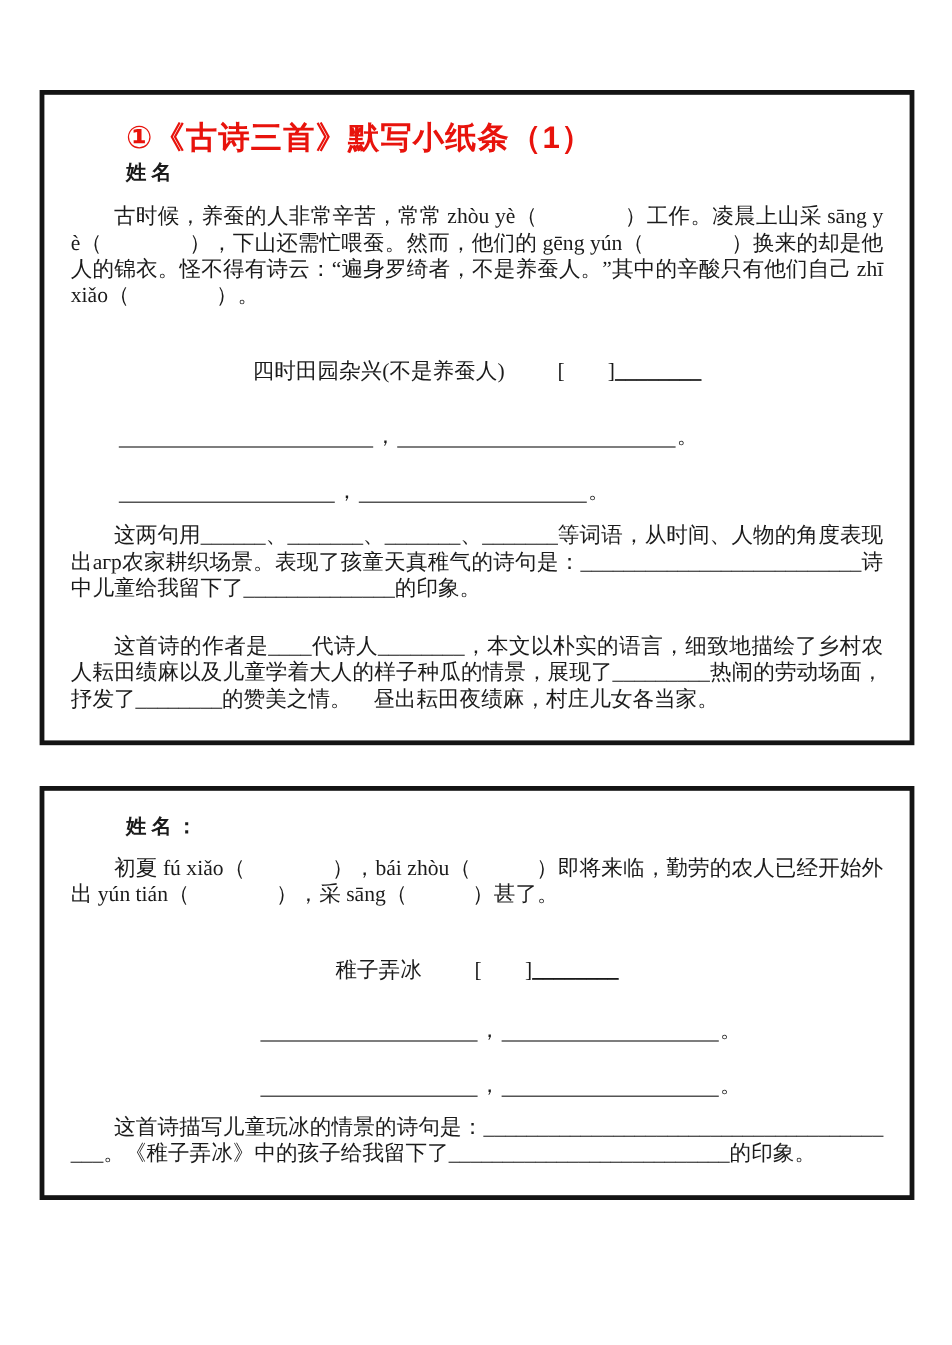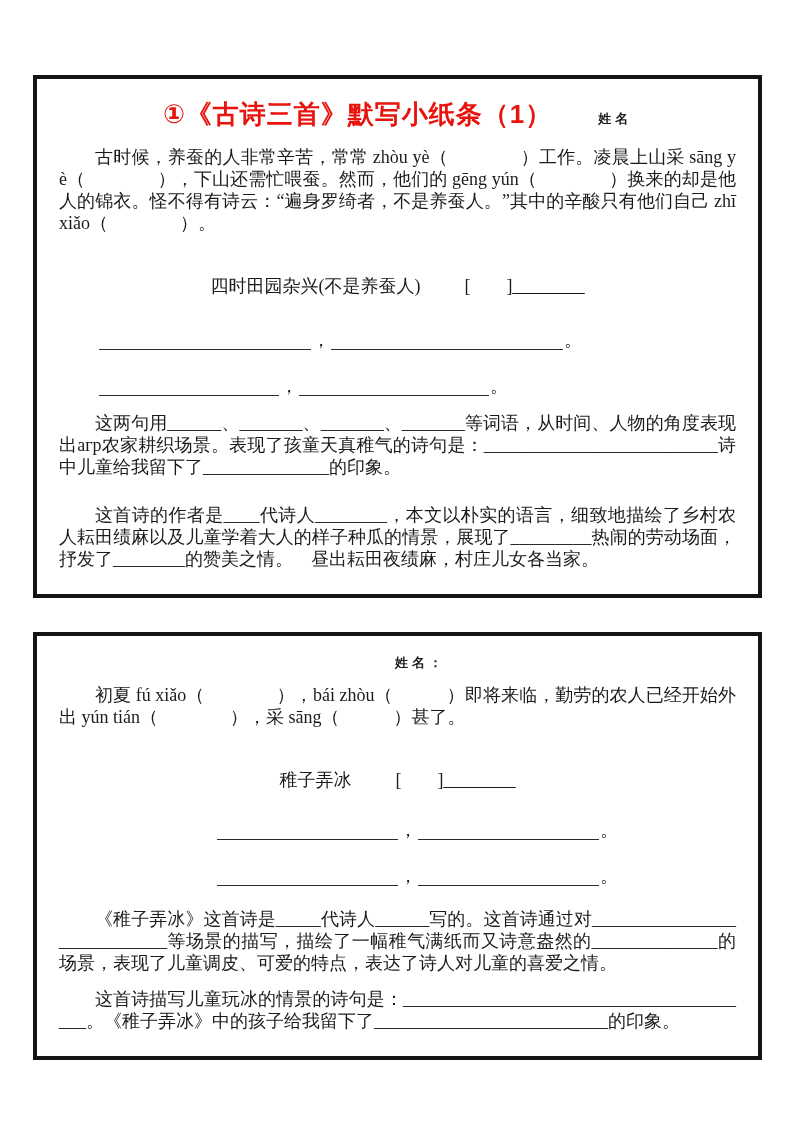--- a/index.html
+++ b/index.html
@@ -11,26 +11,26 @@
     font-family:"Liberation Serif","DejaVu Serif",serif;
   }
   .page { padding:75px 31px 40px 33px; }
   .sheet {
     border:4px solid var(--border-color);
     background:#fff;
     padding:10px 22px 24px 22px;
   }
   .sheet + .sheet { margin-top:34px; }
 
-  .title-row { display:flex; justify-content:center; align-items:baseline; margin-top:8px; }
+  .title-row { display:flex; justify-content:center; align-items:baseline; margin-top:8px;flex-direction:column; }
   .title {
     margin:0; font-size:26px; font-weight:bold; color:var(--accent-color);
     font-family:"Liberation Sans","DejaVu Sans",sans-serif; letter-spacing:1px;
   }
-  .name-label { font-weight:bold; font-size:13px; margin-left:46px; letter-spacing:4px; white-space:nowrap; }
+  .name-label { font-weight:bold; font-size:17px; margin-left:46px; letter-spacing:4px; white-space:nowrap; }
 
   .para {
     font-size:18px; line-height:22px; margin:0;
     text-align:justify; text-indent:2em;
     word-break:break-all; overflow-wrap:anywhere;
   }
   .intro { margin-top:14px; }
 
   .poem-title-row {
     display:flex; justify-content:center; align-items:baseline;
@@ -118,17 +118,16 @@
       <span class="rule r-c"></span>
       <span class="punct">。</span>
     </div>
     <div class="poem-row row-b">
       <span class="rule r-c"></span>
       <span class="punct">，</span>
       <span class="rule r-c"></span>
       <span class="punct">。</span>
     </div>
 
-    <p class="para q1">《稚子弄冰》这首诗是_____代诗人______写的。这首诗通过对____________________________等场景的描写，描绘了一幅稚气满纸而又诗意盎然的______________的场景，表现了儿童调皮、可爱的特点，表达了诗人对儿童的喜爱之情。</p>
     <p class="para q2">这首诗描写儿童玩冰的情景的诗句是：________________________________________。《稚子弄冰》中的孩子给我留下了__________________________的印象。</p>
   </div>
 
 </div>
 
 </body></html>

